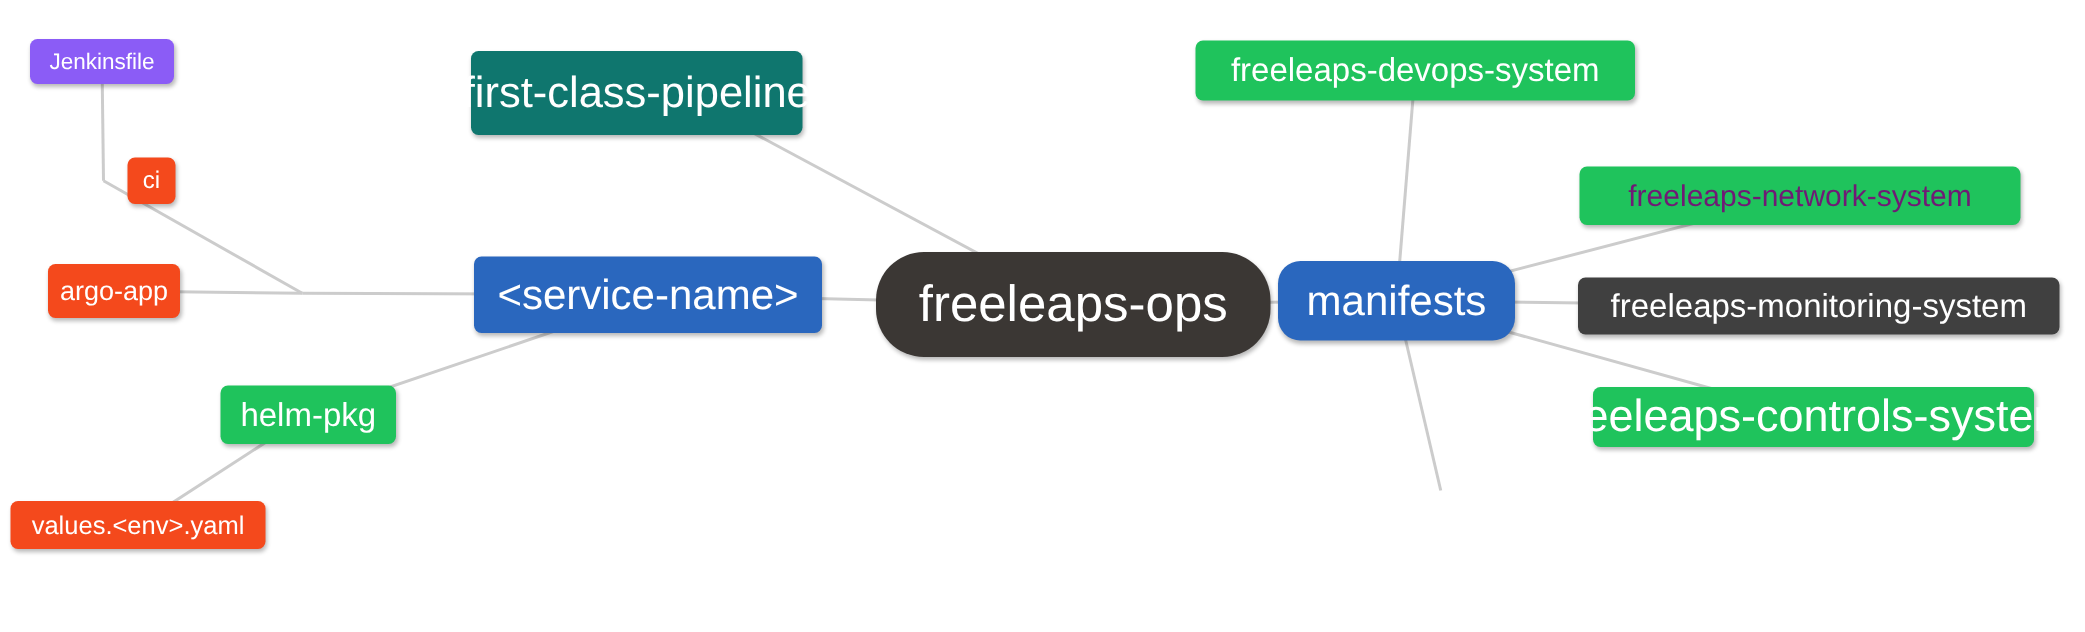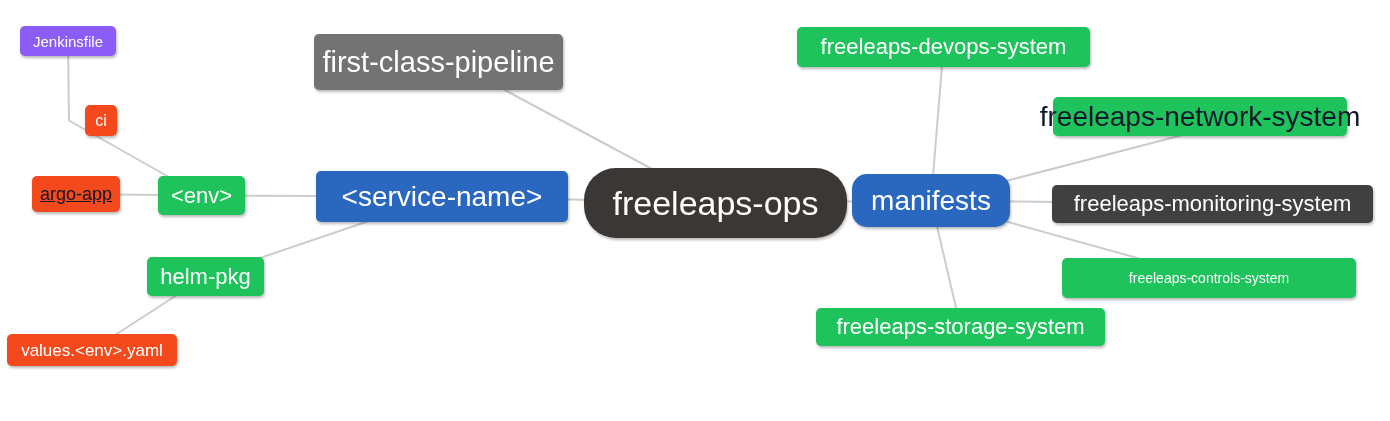--- a/index.html
+++ b/index.html
@@ -60,28 +60,26 @@
       <line x1="441" y1="196.5" x2="715.5" y2="203" stroke="#cccccc" stroke-width="2"></line>
       <line x1="715.5" y1="203" x2="931" y2="200.5" stroke="#cccccc" stroke-width="2"></line>
       <line x1="931" y1="200.5" x2="943.5" y2="47" stroke="#cccccc" stroke-width="2"></line>
       <line x1="931" y1="200.5" x2="1200" y2="130.5" stroke="#cccccc" stroke-width="2"></line>
       <line x1="931" y1="200.5" x2="1212.5" y2="204" stroke="#cccccc" stroke-width="2"></line>
       <line x1="931" y1="200.5" x2="1209" y2="278" stroke="#cccccc" stroke-width="2"></line>
       <line x1="931" y1="200.5" x2="960.5" y2="327" stroke="#cccccc" stroke-width="2"></line>
     </svg>
   <div id="node-layer">
       <div class="node" style="left: 584px; top: 168px; width: 263px; height: 70px; font-size: 34px; background: rgb(59, 55, 52); color: rgb(255, 255, 255); border-radius: 32px;">freeleaps-ops</div>
-      <div class="node" style="left: 314px; top: 34px; width: 249px; height: 56px; font-size: 29px; background: #737373; color: rgb(255, 255, 255);">first-class-pipeline</div>
-      <div class="node" style="left: 316px; top: 171px; width: 252px; height: 51px; font-size: 28px; background: rgb(42, 103, 190); color: rgb(255, 255, 255);">&lt;service-name&gt;</div>
+      <div class="node" style="left: 314px; top: 34px; width: 221px; height: 56px; font-size: 29px; background: #0f766e; color: rgb(255, 255, 255);">first-class-pipeline</div>
+      <div class="node" style="left: 316px; top: 171px; width: 232px; height: 51px; font-size: 28px; background: rgb(42, 103, 190); color: rgb(255, 255, 255);">&lt;service-name&gt;</div>
       <div class="node" style="left: 852px; top: 174px; width: 158px; height: 53px; font-size: 28px; background: rgb(42, 103, 190); color: rgb(255, 255, 255); border-radius: 15px;">manifests</div>
-      <div class="node" style="left: 158px; top: 176px; width: 87px; height: 39px; font-size: 22px; background: rgb(31, 195, 92); color: rgb(255, 255, 255);">&lt;env&gt;</div>
       <div class="node" style="left: 147px; top: 257px; width: 117px; height: 39px; font-size: 22px; background: rgb(31, 195, 92); color: rgb(255, 255, 255);">helm-pkg</div>
       <div class="node" style="left: 53px; top: 105px; width: 32px; height: 31px; font-size: 16px; background: rgb(244, 73, 28); color: rgb(255, 255, 255); margin-left: 32px;">ci</div>
-      <div class="node" style="left: 32px; top: 176px; width: 88px; height: 36px; font-size: 18px; background: rgb(244, 73, 28); color: #0f172a; text-decoration: underline;">argo-app</div>
+      <div class="node" style="left: 32px; top: 176px; width: 88px; height: 36px; font-size: 18px; background: rgb(244, 73, 28); color: #ffffff;">argo-app</div>
       <div class="node" style="left: 20px; top: 26px; width: 96px; height: 30px; font-size: 15px; background: #8b5cf6; color: rgb(255, 255, 255);">Jenkinsfile</div>
       <div class="node" style="left: 7px; top: 334px; width: 170px; height: 32px; font-size: 17px; background: rgb(244, 73, 28); color: rgb(255, 255, 255);">values.&lt;env&gt;.yaml</div>
       <div class="node" style="left: 797px; top: 27px; width: 293px; height: 40px; font-size: 22px; background: rgb(31, 195, 92); color: rgb(255, 255, 255);">freeleaps-devops-system</div>
-      <div class="node" style="left: 1053px; top: 97px; width: 294px; height: 39px; font-size: 28px; background: rgb(31, 195, 92); color: #0f172a;">freeleaps-network-system</div>
+      <div class="node" style="left: 1053px; top: 111px; width: 294px; height: 39px; font-size: 20px; background: rgb(31, 195, 92); color: #701a75;">freeleaps-network-system</div>
       <div class="node" style="left: 1052px; top: 185px; width: 321px; height: 38px; font-size: 22px; background: #404040; color: rgb(255, 255, 255);">freeleaps-monitoring-system</div>
-      <div class="node" style="left: 1062px; top: 258px; width: 294px; height: 40px; font-size: 14px; background: rgb(31, 195, 92); color: rgb(255, 255, 255);">freeleaps-controls-system</div>
-      <div class="node" style="left: 816px; top: 308px; width: 289px; height: 38px; font-size: 22px; background: rgb(31, 195, 92); color: rgb(255, 255, 255);">freeleaps-storage-system</div>
+      <div class="node" style="left: 1062px; top: 258px; width: 294px; height: 40px; font-size: 30px; background: rgb(31, 195, 92); color: rgb(255, 255, 255);">freeleaps-controls-system</div>
     </div>
 </div>
 
 </body></html>

